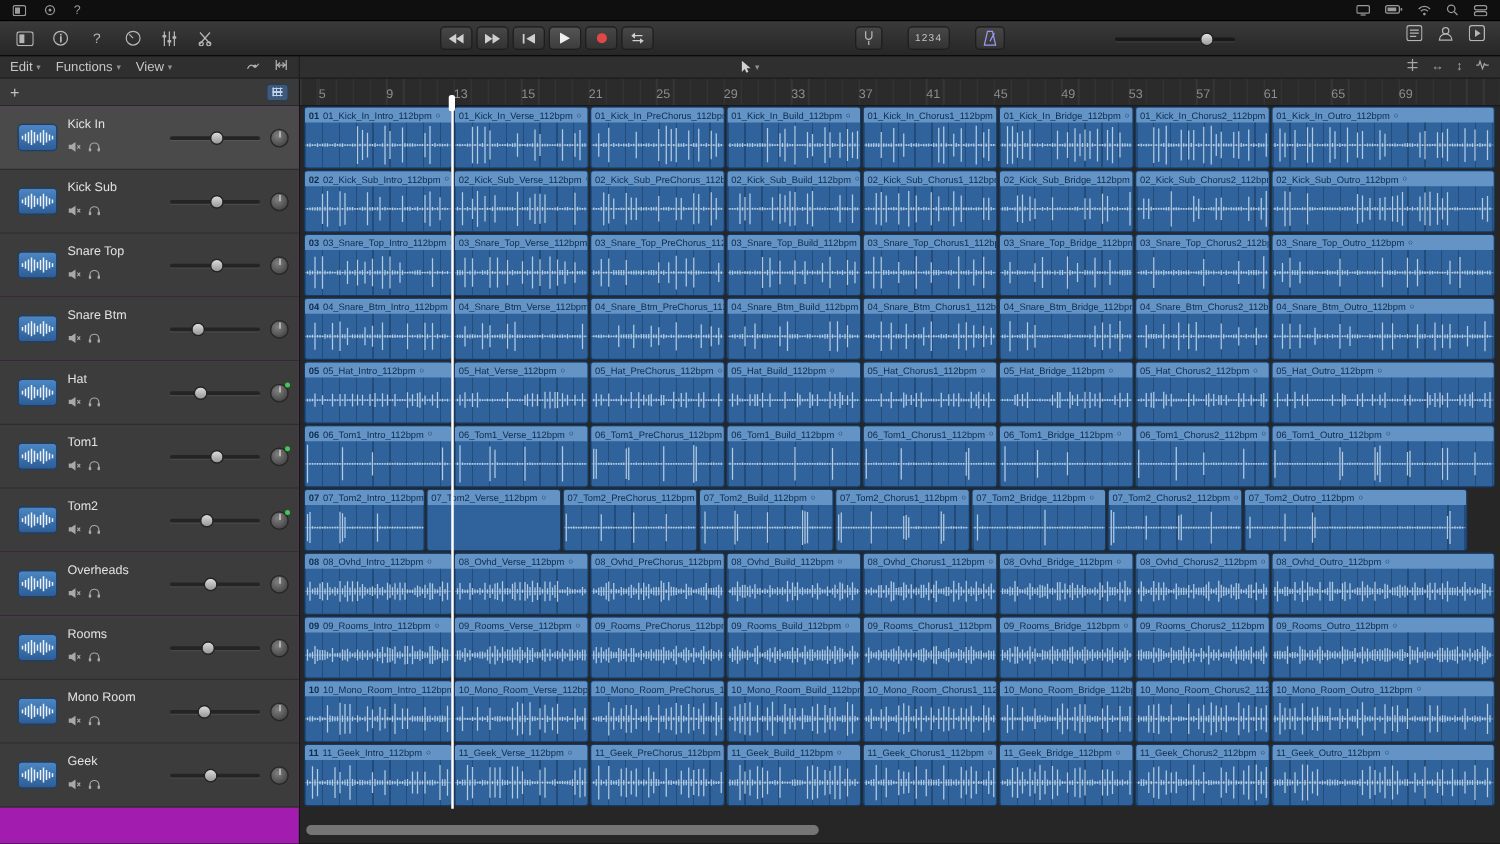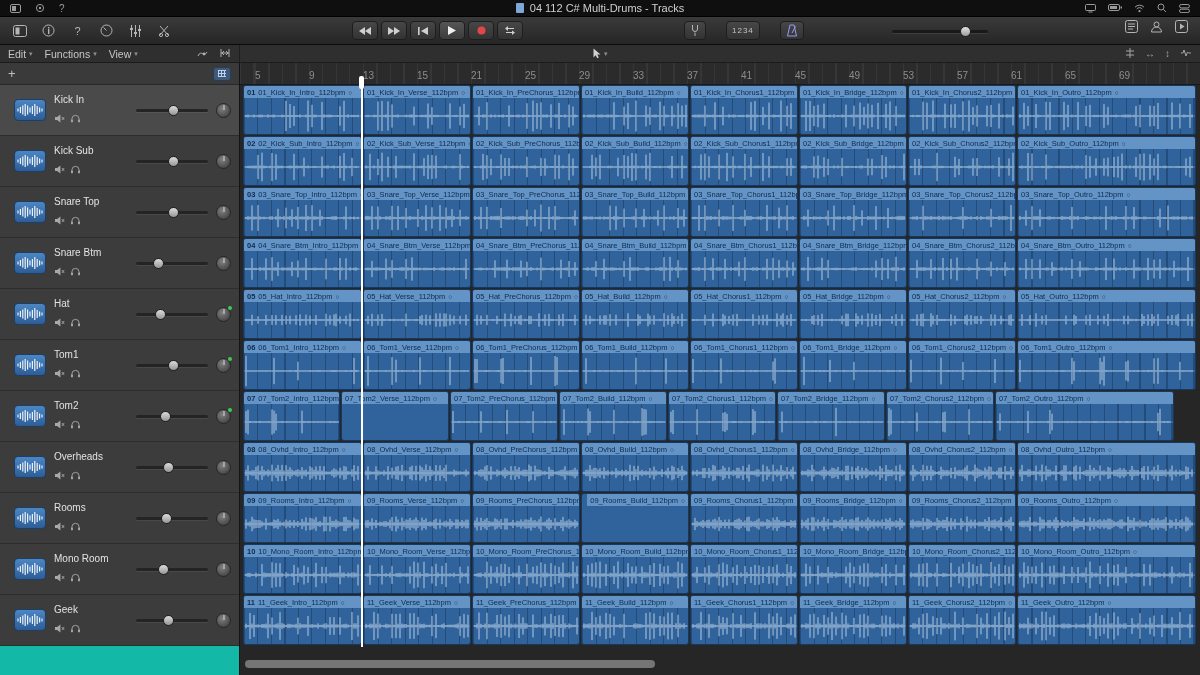--- a/index.html
+++ b/index.html
@@ -63,21 +63,21 @@
   .panel-left { width:240px; flex:0 0 240px; background:#343434; border-right:1px solid #141414;
                 display:flex; flex-direction:column; }
   .panel-head { height:22px; background:#3a3a3a; border-bottom:1px solid #282828; display:flex;
                 align-items:center; justify-content:space-between; padding:0 8px; }
   .add-btn { color:#c0c0c0; font-size:13px; line-height:13px; }
   .cfg-btn { width:18px; height:14px; background:#3e5a7a; border:1px solid #2a3c52; border-radius:3px;
              display:flex; align-items:center; justify-content:center; }
   .cfg-btn .grid { width:8px; height:7px;
       background:repeating-linear-gradient(0deg,#bcd2ea 0 1px,transparent 1px 3px),
                  repeating-linear-gradient(90deg,#bcd2ea 0 1px,transparent 1px 3px); }
-  .track-headers { flex:1; background:#14b8a6; }
+  .track-headers { flex:1; background:#a21caf; }
   .trow { height:51px; display:flex; align-items:center; gap:8px; padding:0 8px 0 14px;
           background:#3c3c3c; border-bottom:1px solid #2d2d2d; }
   .trow.sel { background:#4a4a4a; }
   .thumb { width:32px; height:22px; flex:0 0 32px; border-radius:4px;
            background:linear-gradient(#4c86c2,#2d5d97); border:1px solid #1d3f66;
            display:flex; align-items:center; justify-content:center; }
   .tmid { flex:1; overflow:hidden; }
   .tname { font-size:10px; color:#e2e2e2; white-space:nowrap; }
   .tbtns { display:flex; gap:5px; margin-top:4px; align-items:center; }
   .slider { position:relative; width:72px; height:13px; flex:0 0 72px; }
@@ -131,23 +131,20 @@
             <rect x="2" y="2" width="4" height="5" fill="#9a9a9a"></rect>
           </svg>
         </span>
       <span class="mb-ico">
           <svg width="10" height="10">
             <circle cx="5" cy="5" r="3.6" fill="none" stroke="#9a9a9a"></circle>
             <circle cx="5" cy="5" r="1.2" fill="#9a9a9a"></circle>
           </svg>
         </span>
       <span class="mb-ico" style="font-size:10px;">?</span>
-    </div>
-    <div class="mb-title">
-      <span class="doc-ico"></span><span>04 112 C# Multi-Drums - Tracks</span>
     </div>
     <div class="mb-right">
       <span class="mb-ico">
           <svg width="11" height="9">
             <rect x="0.5" y="0.5" width="10" height="6" rx="1" fill="none" stroke="#9a9a9a"></rect>
             <rect x="3.5" y="7.5" width="4" height="1" fill="#9a9a9a"></rect>
           </svg>
         </span>
       <span class="mb-ico">
           <svg width="14" height="8">
@@ -1458,21 +1455,21 @@
               <div class="rhead">
                 <span class="rname">09_Rooms_PreChorus_112bpm</span>
               </div>
               <div class="rbody">
                 <svg width="106" height="36">
                   <path d="M0 18H106" stroke="#c9def2" stroke-width="1" opacity=".35"></path>
                   <path d="M2 14.5V21.5M4 11.5V24.5M6 15.7V20.3M8 11.8V24.2M10 15.0V21.0M12 13.4V22.6M14 11.9V24.1M16 15.0V21.0M18 15.7V20.3M20 15.6V20.4M22 12.3V23.7M24 13.4V22.6M26 14.8V21.2M28 12.9V23.1M30 16.6V19.4M32 12.4V23.6M34 12.5V23.5M36 16.4V19.6M38 16.0V20.0M40 13.9V22.1M42 16.3V19.7M44 14.8V21.2M46 15.2V20.8M48 13.4V22.6M50 15.3V20.7M52 13.4V22.6M54 13.5V22.5M56 13.8V22.2M58 11.5V24.5M60 14.5V21.5M62 14.1V21.9M64 15.4V20.6M66 13.3V22.7M68 10.5V25.5M70 16.2V19.8M72 15.6V20.4M74 13.6V22.4M76 12.0V24.0M78 13.9V22.1M80 16.3V19.7M82 12.2V23.8M84 15.8V20.2M86 16.0V20.0M88 13.9V22.1M90 10.8V25.2M92 15.3V20.7M94 14.5V21.5M96 13.3V22.7M98 14.8V21.2M100 15.8V20.2M102 13.7V22.3M104 15.3V20.7" stroke="#c9def2" stroke-width="1" fill="none" opacity=".85"></path>
                 </svg>
               </div>
             </div>
-            <div class="region" style="width: 108px; align-items: flex-end;">
+            <div class="region" style="width: 108px;">
               <div class="rhead">
                 <span class="rname">09_Rooms_Build_112bpm</span>
                 <span class="rloop">○</span>
               </div>
               <div class="rbody">
                 <svg width="106" height="36">
                   <path d="M0 18H106" stroke="#c9def2" stroke-width="1" opacity=".35"></path>
                   <path d="M2 15.6V20.4M4 12.4V23.6M6 13.8V22.2M8 11.0V25.0M10 13.7V22.3M12 15.0V21.0M14 15.4V20.6M16 14.1V21.9M18 16.0V20.0M20 16.6V19.4M22 12.4V23.6M24 10.6V25.4M26 15.8V20.2M28 16.6V19.4M30 15.5V20.5M32 14.2V21.8M34 12.6V23.4M36 15.8V20.2M38 11.7V24.3M40 14.7V21.3M42 13.4V22.6M44 16.4V19.6M46 15.3V20.7M48 14.7V21.3M50 14.8V21.2M52 11.8V24.2M54 14.8V21.2M56 12.3V23.7M58 16.2V19.8M60 15.5V20.5M62 10.5V25.5M64 15.1V20.9M66 13.6V22.4M68 13.3V22.7M70 15.6V20.4M72 13.9V22.1M74 14.6V21.4M76 13.5V22.5M78 14.1V21.9M80 11.0V25.0M82 13.5V22.5M84 15.0V21.0M86 10.8V25.2M88 14.2V21.8M90 12.2V23.8M92 12.9V23.1M94 15.5V20.5M96 16.5V19.5M98 14.5V21.5M100 10.5V25.5M102 14.9V21.1M104 15.9V20.1" stroke="#c9def2" stroke-width="1" fill="none" opacity=".85"></path>
                 </svg>
               </div>

